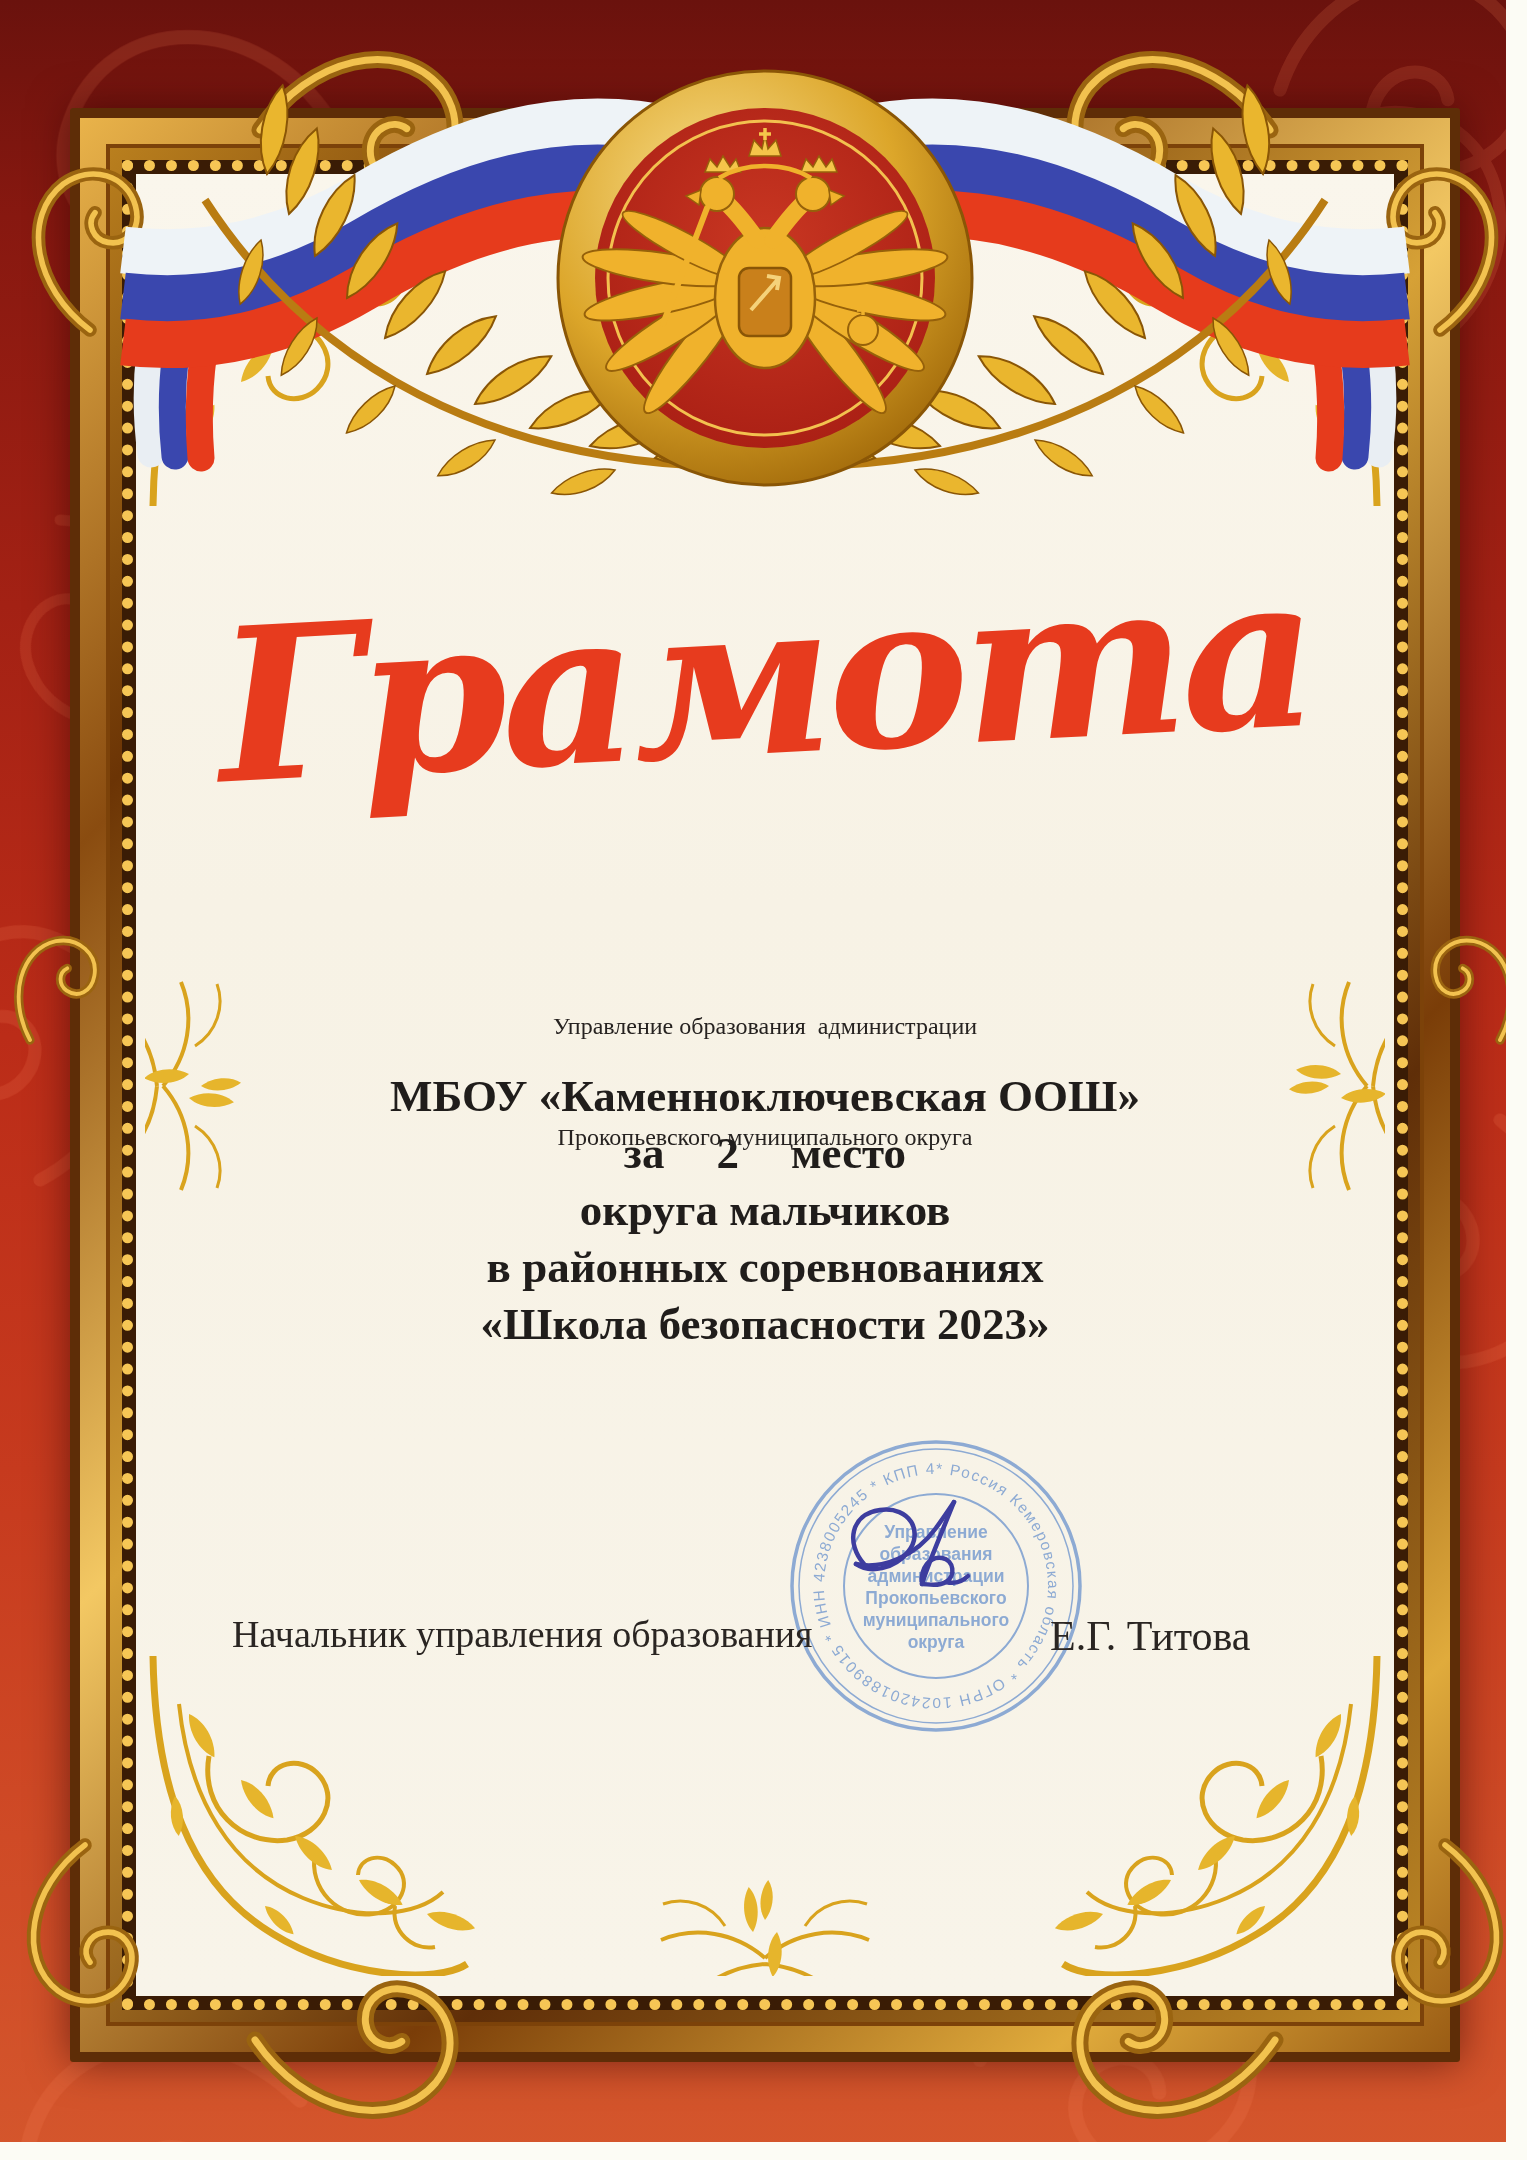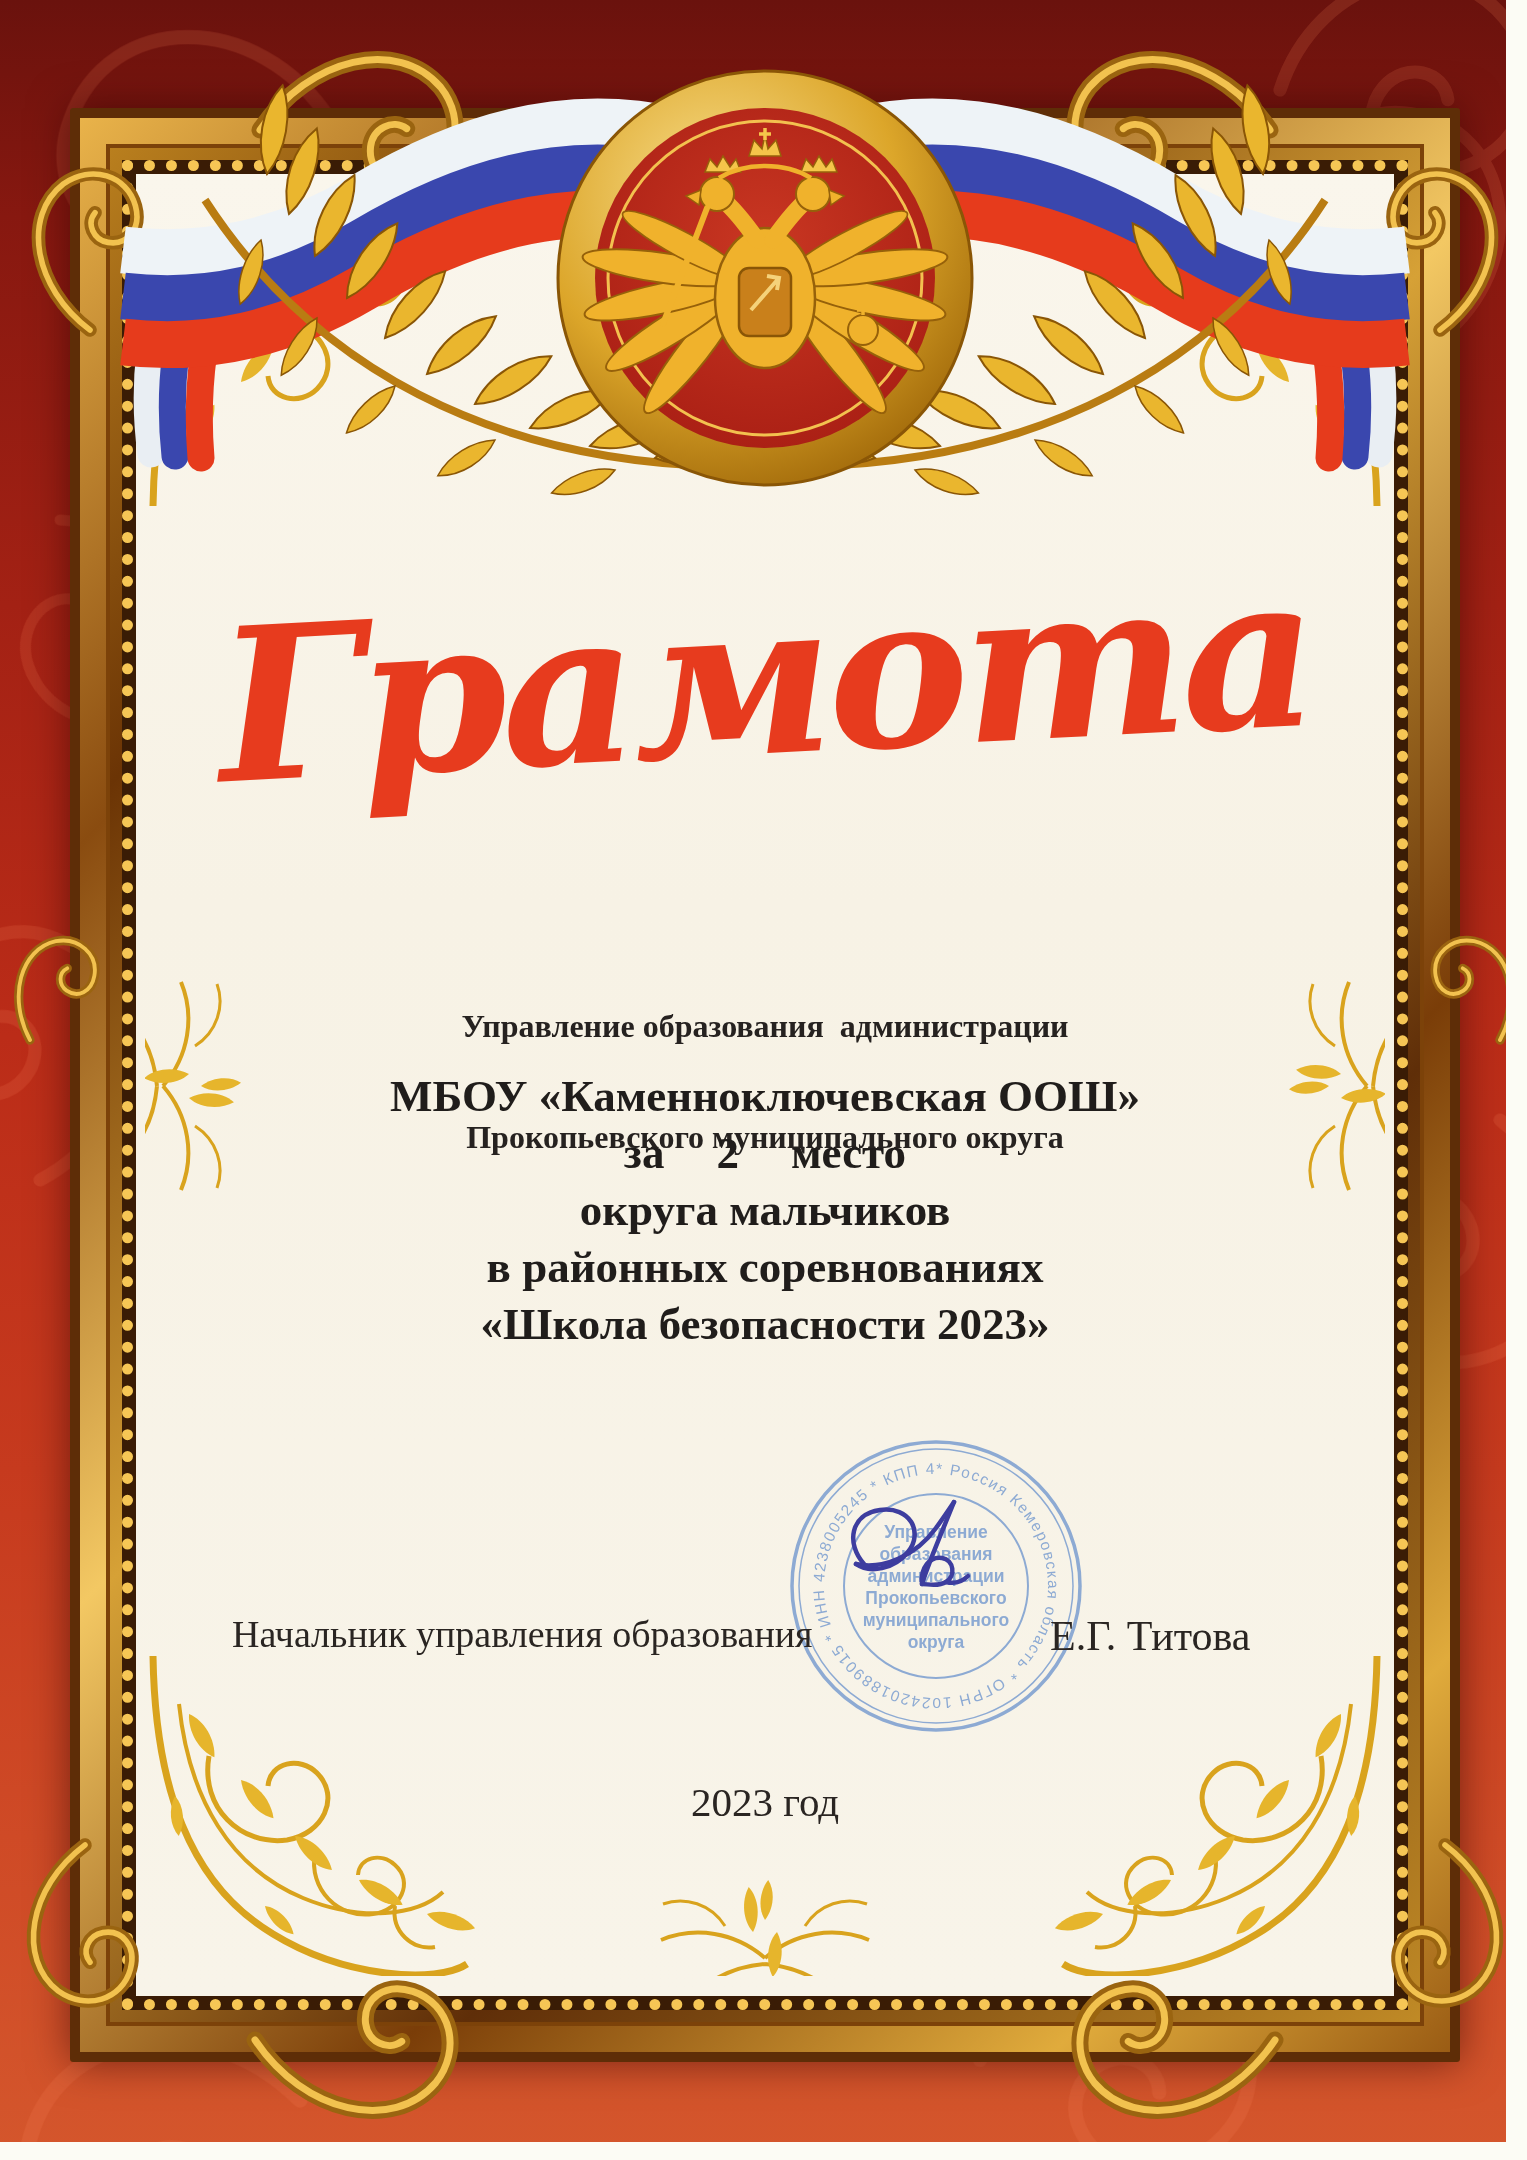--- a/index.html
+++ b/index.html
@@ -19,21 +19,21 @@
   .frame-bead{position:absolute;left:12px;top:12px;right:12px;bottom:12px;
          background:#3a1c05;border:11px dotted #f6c655;}
   .paper{position:absolute;left:3px;top:3px;right:3px;bottom:3px;
          background:linear-gradient(180deg,#faf6ec 0%,#f7f2e5 40%,#f8f4e9 100%);}
   
   .title-script{position:absolute;left:145px;top:552px;width:1240px;text-align:center;
         font-family:"DejaVu Serif",serif;font-style:italic;font-weight:bold;
         font-size:212px;line-height:1.2;color:#e73b1e;transform:rotate(-3deg);
         letter-spacing:-6px;}
   .org{position:absolute;left:145px;top:934px;width:1240px;text-align:center;
-       font-weight:bold;font-size:32px;line-height:37px;color:#262220;white-space:pre-wrap;}
+       font-weight:normal;font-size:24px;line-height:37px;color:#262220;white-space:pre-wrap;}
   .mainblock{position:absolute;left:145px;top:1068px;width:1240px;text-align:center;
        font-weight:bold;font-size:45px;line-height:57px;color:#201d1b;}
   .placegap{display:inline-block;width:52px;}
   .sig-role{position:absolute;left:232px;top:1612px;font-size:38px;color:#2a2522;}
   .sig-name{position:absolute;left:1050px;top:1612px;font-size:42px;color:#2a2522;}
   .year{position:absolute;left:145px;top:1778px;width:1240px;text-align:center;
         font-size:41px;color:#2a2522;}
   
   .strip-r{position:absolute;right:0;top:0;width:21px;height:2160px;background:#fcfcf5;}
   .strip-b{position:absolute;left:0;bottom:0;width:1527px;height:18px;background:#fcfcf5;}
@@ -273,17 +273,16 @@
       <path d="M70,128 C96,134 130,120 150,92 C158,81 164,72 168,66"></path>
       <path d="M168,66 C156,96 142,128 136,148"></path>
       <path d="M136,148 c-2,-16 8,-28 20,-26 c12,2 14,18 4,24 c-8,5 -18,2 -24,2"></path>
       <path d="M160,146 c8,2 16,0 22,-6"></path>
     </g>
   </svg>
 
   <div class="sig-role">Начальник управления образования</div>
   <div class="sig-name">Е.Г. Титова</div>
 
-  <div class="year">2023 год</div>
 
   <div class="strip-r"></div>
   <div class="strip-b"></div>
 </div>
 
 </body></html>

